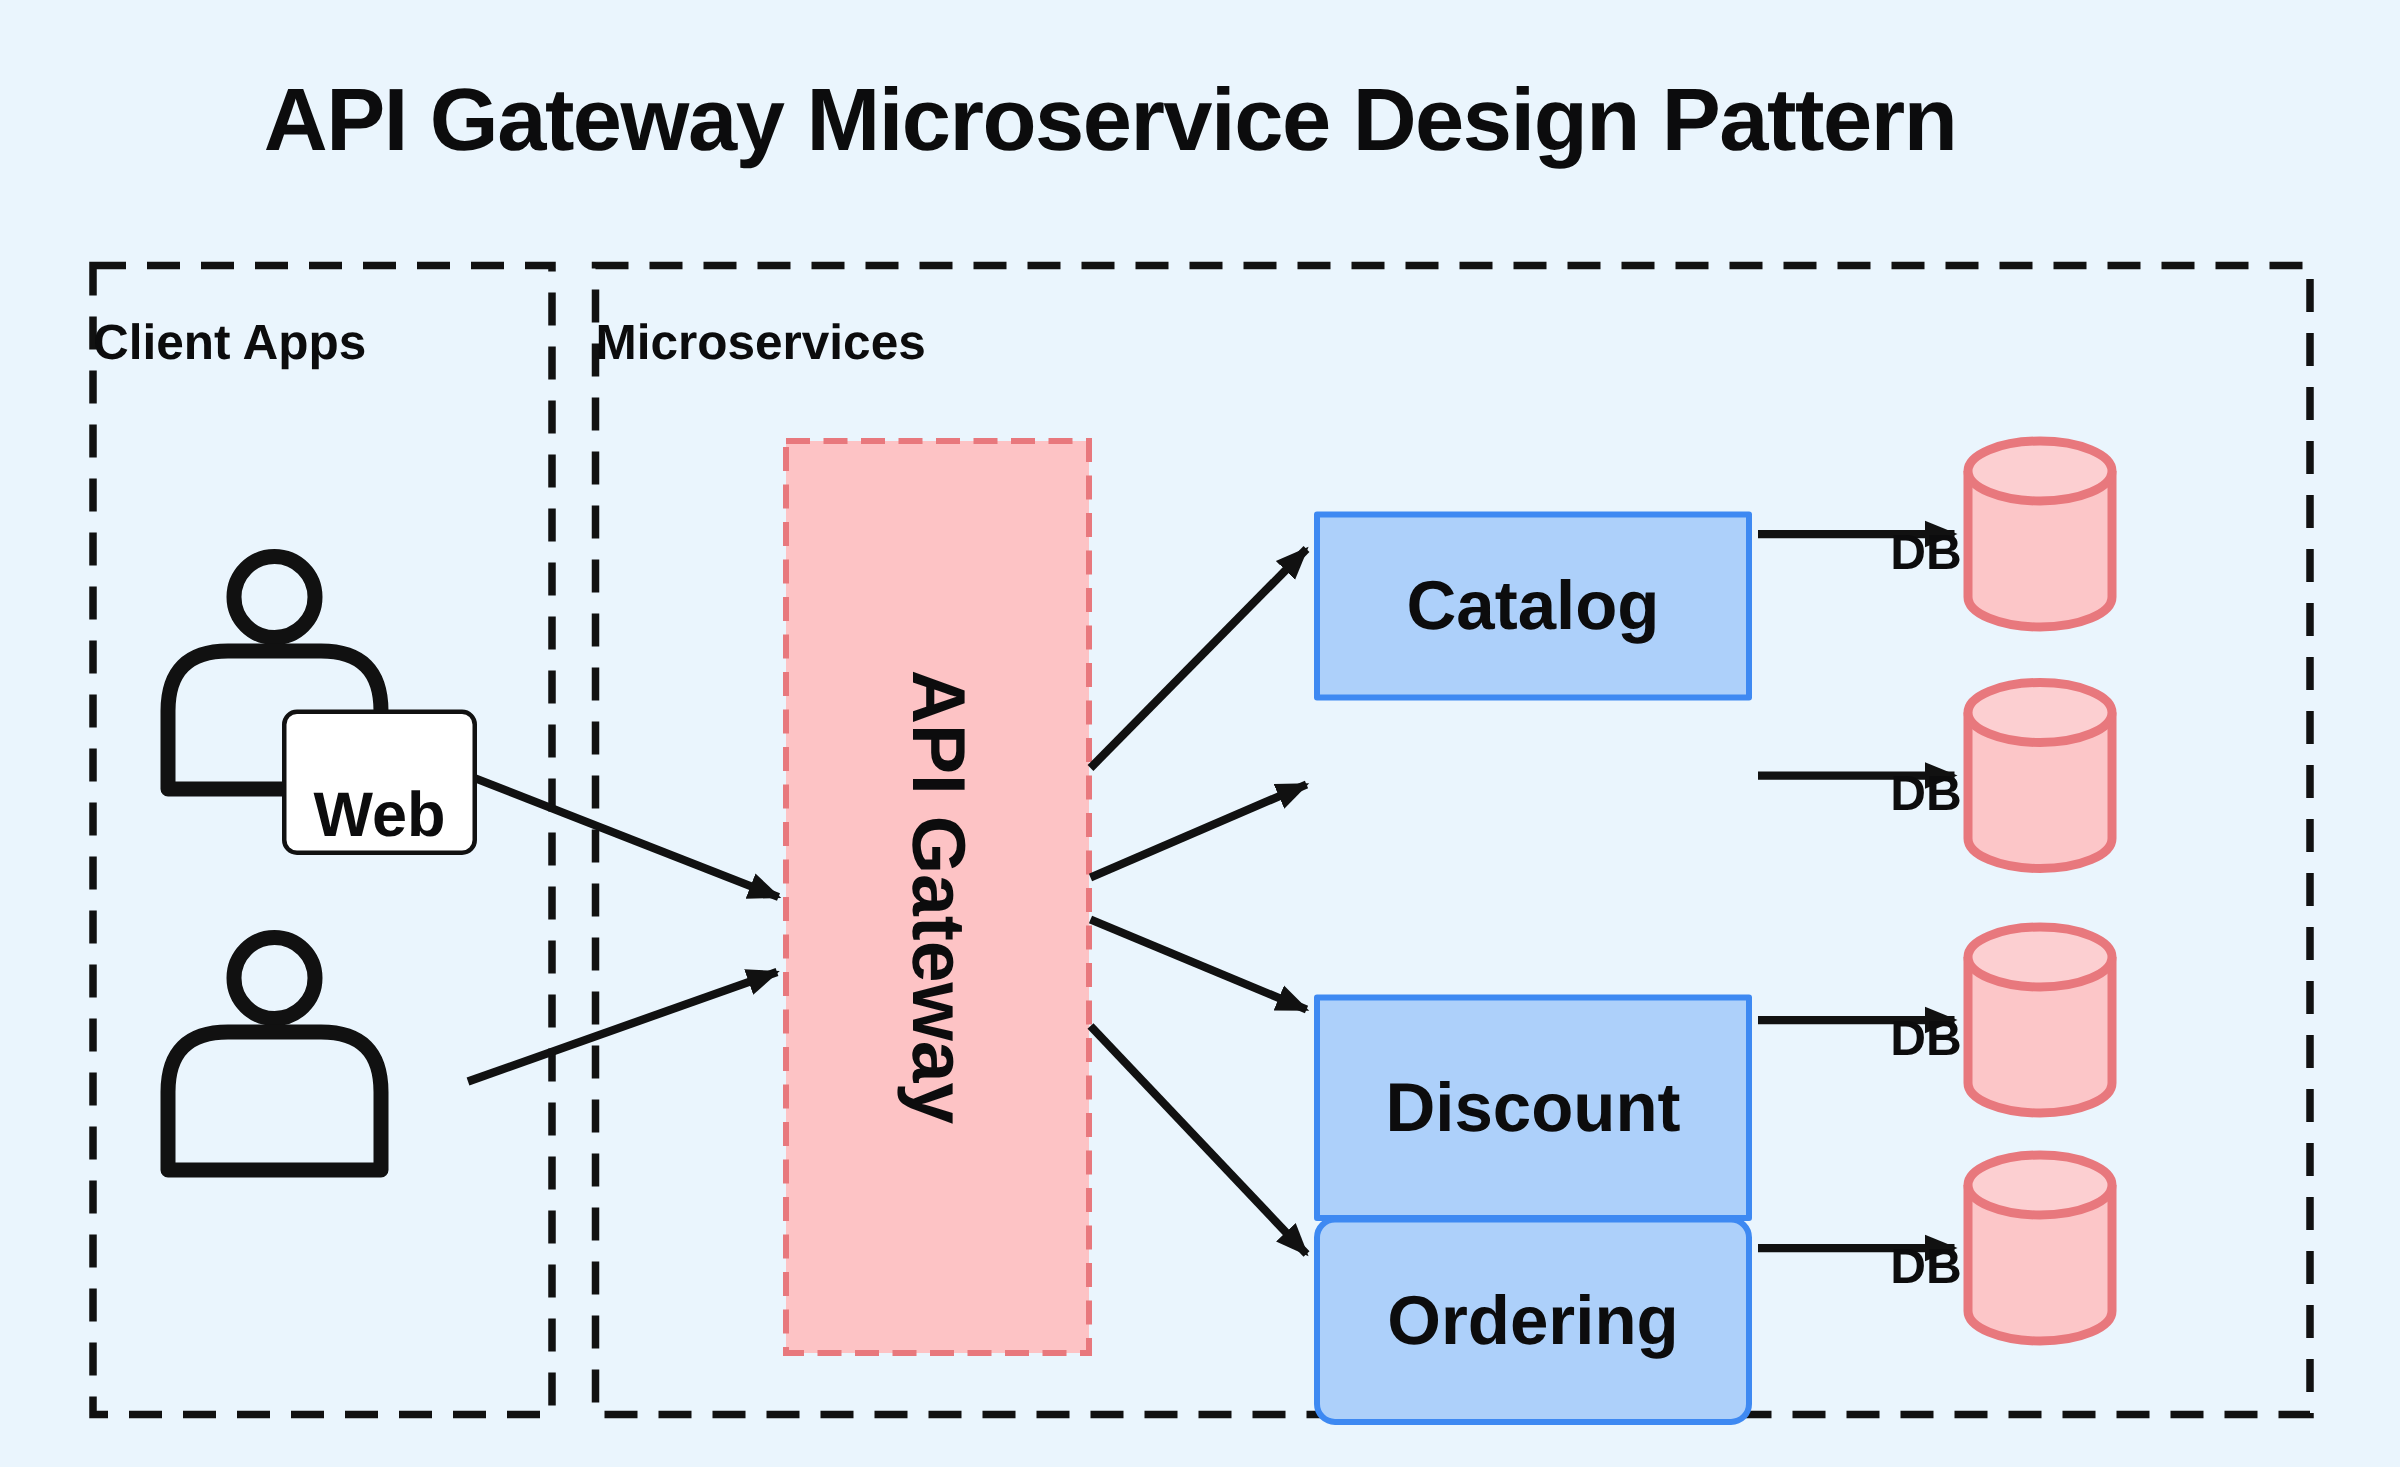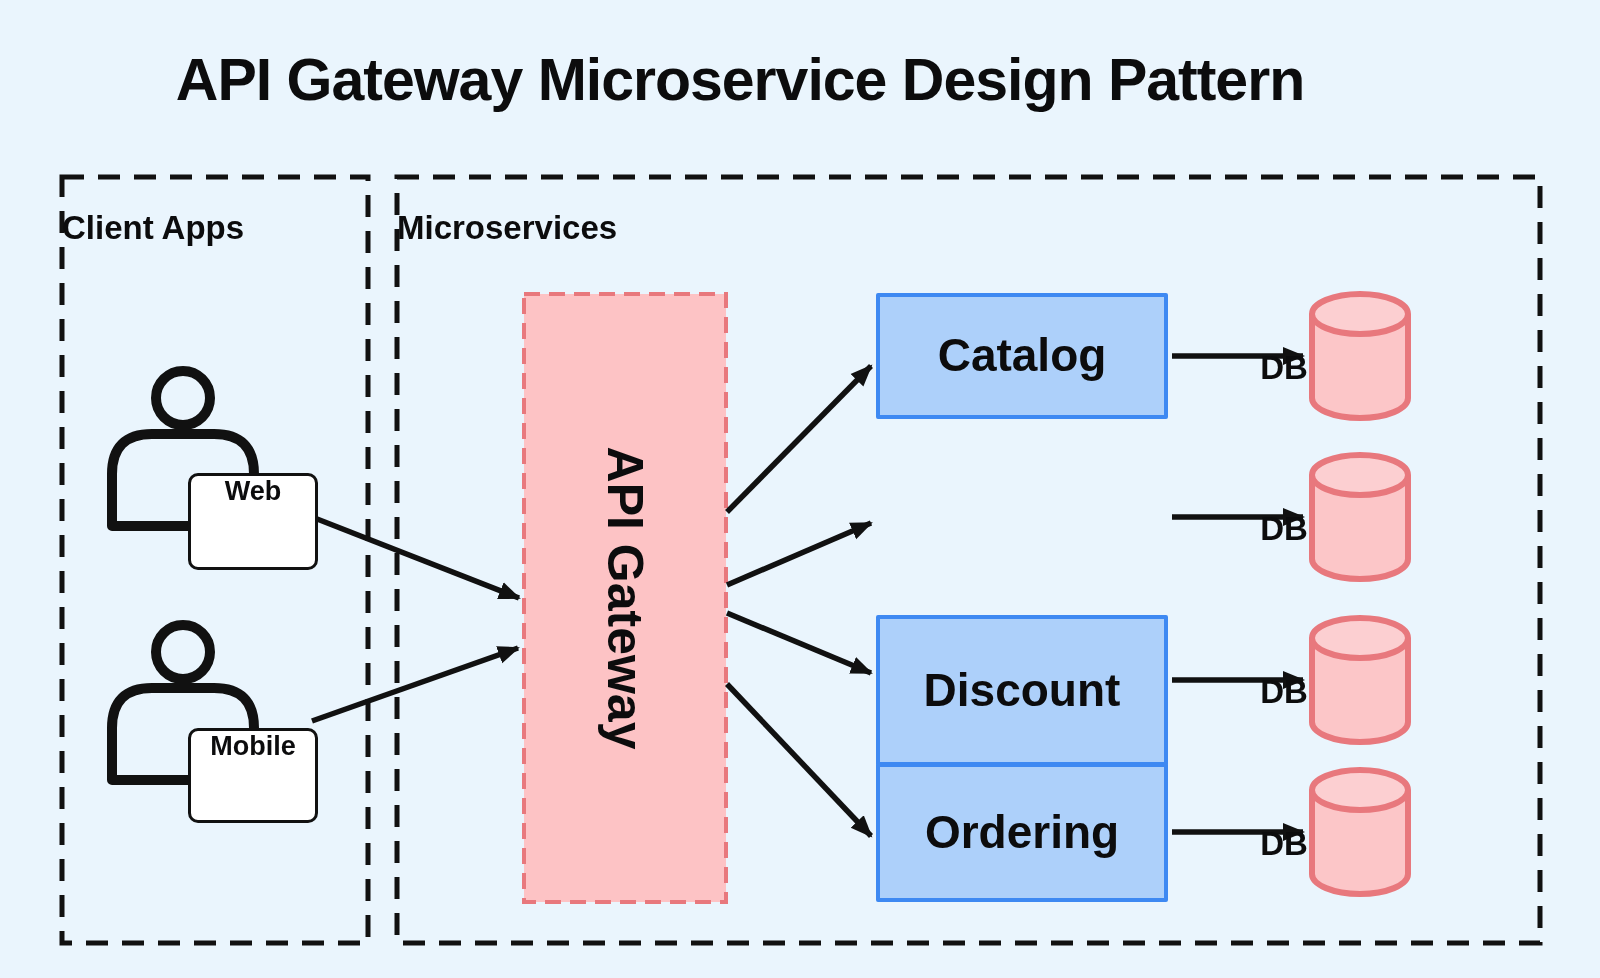--- a/index.html
+++ b/index.html
@@ -19,22 +19,22 @@
   }
   .zone-label{
     position:absolute;
     font-size:33px;font-weight:700;
   }
   .client-label-box{
     position:absolute;
     background:#ffffff;
     border:3px solid #111;
     border-radius:10px;
-    display:flex;align-items:flex-start;justify-content:center;
-    font-size:27px;font-weight:600;
+    display:flex;align-items:flex-end;justify-content:center;
+    font-size:42px;font-weight:600;
   }
   .gateway-label-wrap{
     position:absolute;left:524px;top:294px;width:202px;height:608px;
     display:flex;align-items:center;justify-content:center;
     pointer-events:none;
   }
   .gateway-label-wrap span{
     transform:rotate(90deg);
     white-space:nowrap;
     font-size:50px;font-weight:700;
@@ -42,20 +42,21 @@
   .service-box{
     position:absolute;left:876px;width:292px;
     background:var(--service-fill,#ADD0FA);
     border:4px solid var(--service-border,#3E89F2);
     border-radius:2px;
     box-sizing:border-box;
     display:flex;align-items:center;justify-content:center;
     text-align:center;
     font-size:46px;font-weight:700;line-height:1.12;
     padding:0 10px;
+    margin-top:48px;
   }
   .db-label{
     position:absolute;left:1232px;width:104px;height:48px;
     display:flex;align-items:center;justify-content:center;
     font-size:33px;font-weight:600;
   }
   .person{position:absolute;width:166px;height:172px;}
 </style>
 </head>
 <body>
@@ -115,35 +116,32 @@
     <path d="M12 163 L12 111 Q12 71 52 71 L114 71 Q154 71 154 111 L154 163 Z" fill="none" stroke="#111" stroke-width="10" stroke-linejoin="round"></path>
   </svg>
   <svg class="person" style="left:100px;top:617px;" viewBox="0 0 166 172" xmlns="http://www.w3.org/2000/svg">
     <circle cx="83" cy="35" r="27" fill="none" stroke="#111" stroke-width="10"></circle>
     <path d="M12 163 L12 111 Q12 71 52 71 L114 71 Q154 71 154 111 L154 163 Z" fill="none" stroke="#111" stroke-width="10" stroke-linejoin="round"></path>
   </svg>
 
   <div class="client-label-box" style="left:188px;top:473px;width:124px;height:91px;">
     <span>Web</span>
   </div>
-  <div class="client-label-box" style="left:188px;top:728px;width:124px;height:89px;">
-    <span>Mobile</span>
-  </div>
 
   <div class="gateway-label-wrap">
     <span>API Gateway</span>
   </div>
 
   <div class="service-box" style="top:293px;height:126px;">
     <span>Catalog</span>
   </div>
   <div class="service-box" style="top:615px;height:151px;">
     <span>Discount</span>
   </div>
-  <div class="service-box" style="top:763px;height:139px;">
+  <div class="service-box" style="top:763px;height:139px;border-radius:14px;">
     <span>Ordering</span>
   </div>
 
   <div class="db-label" style="top:344px;">DB</div>
   <div class="db-label" style="top:505px;">DB</div>
   <div class="db-label" style="top:668px;">DB</div>
   <div class="db-label" style="top:820px;">DB</div>
 
 </div>
 

